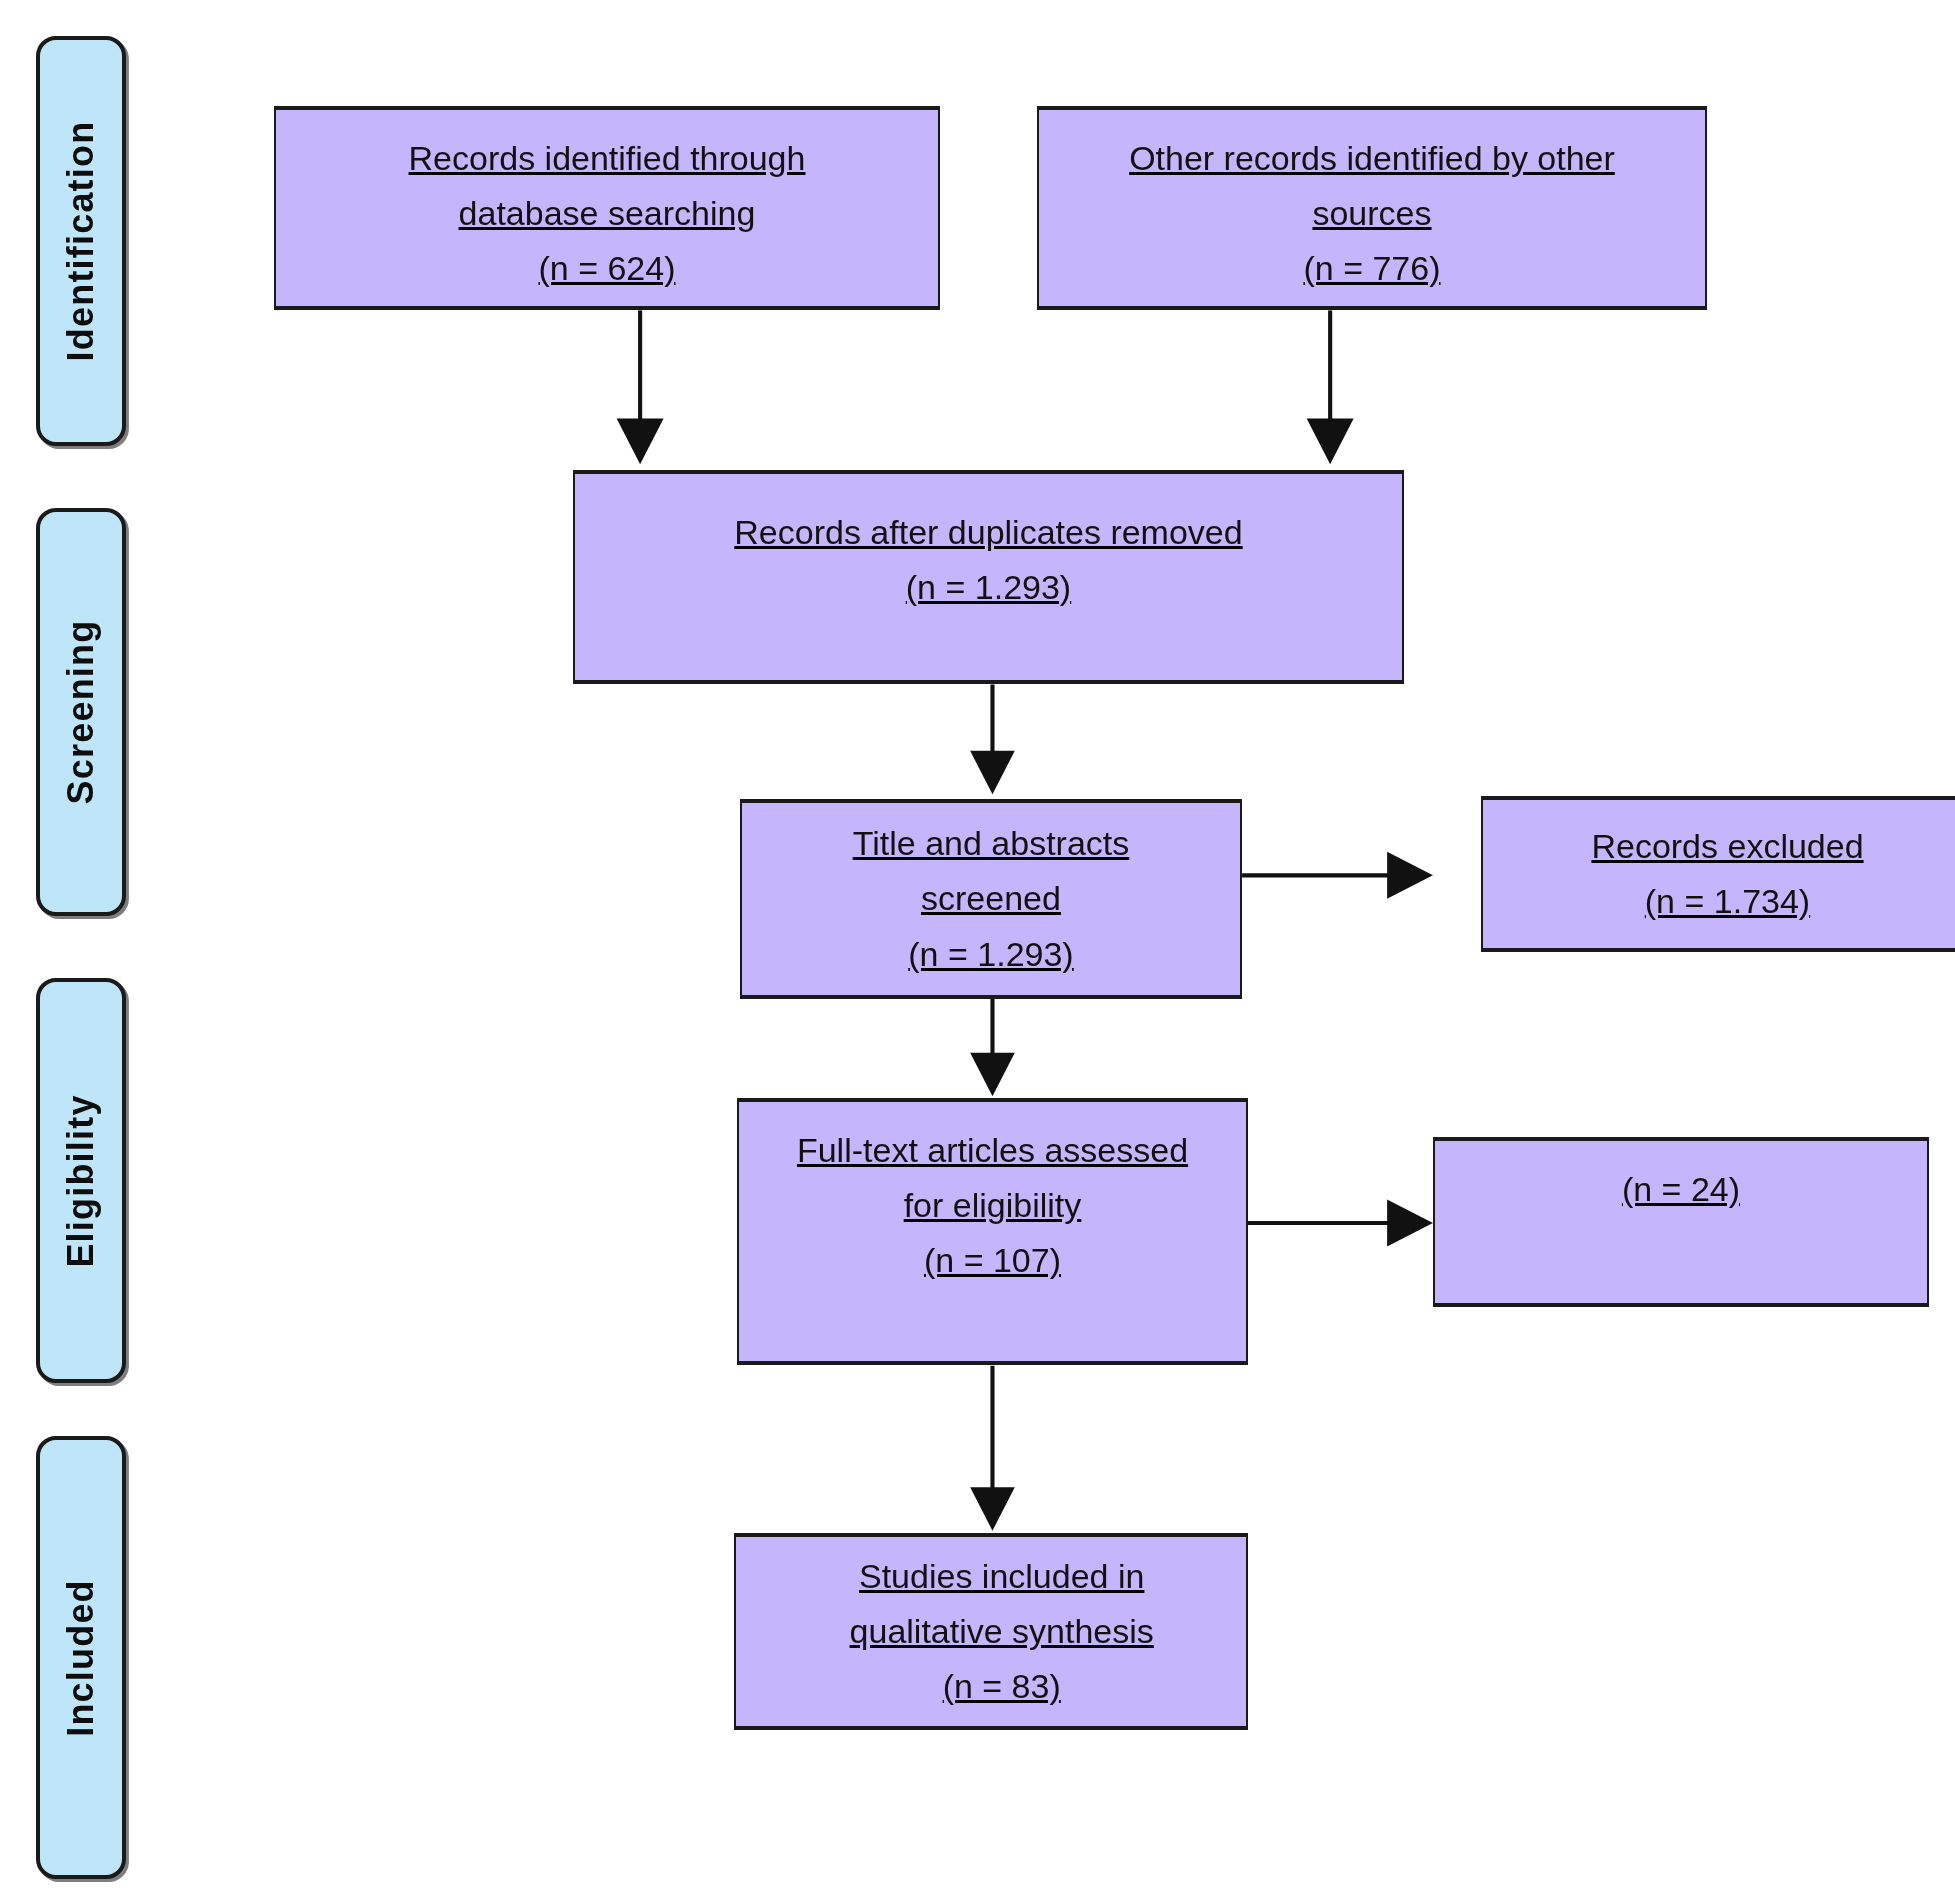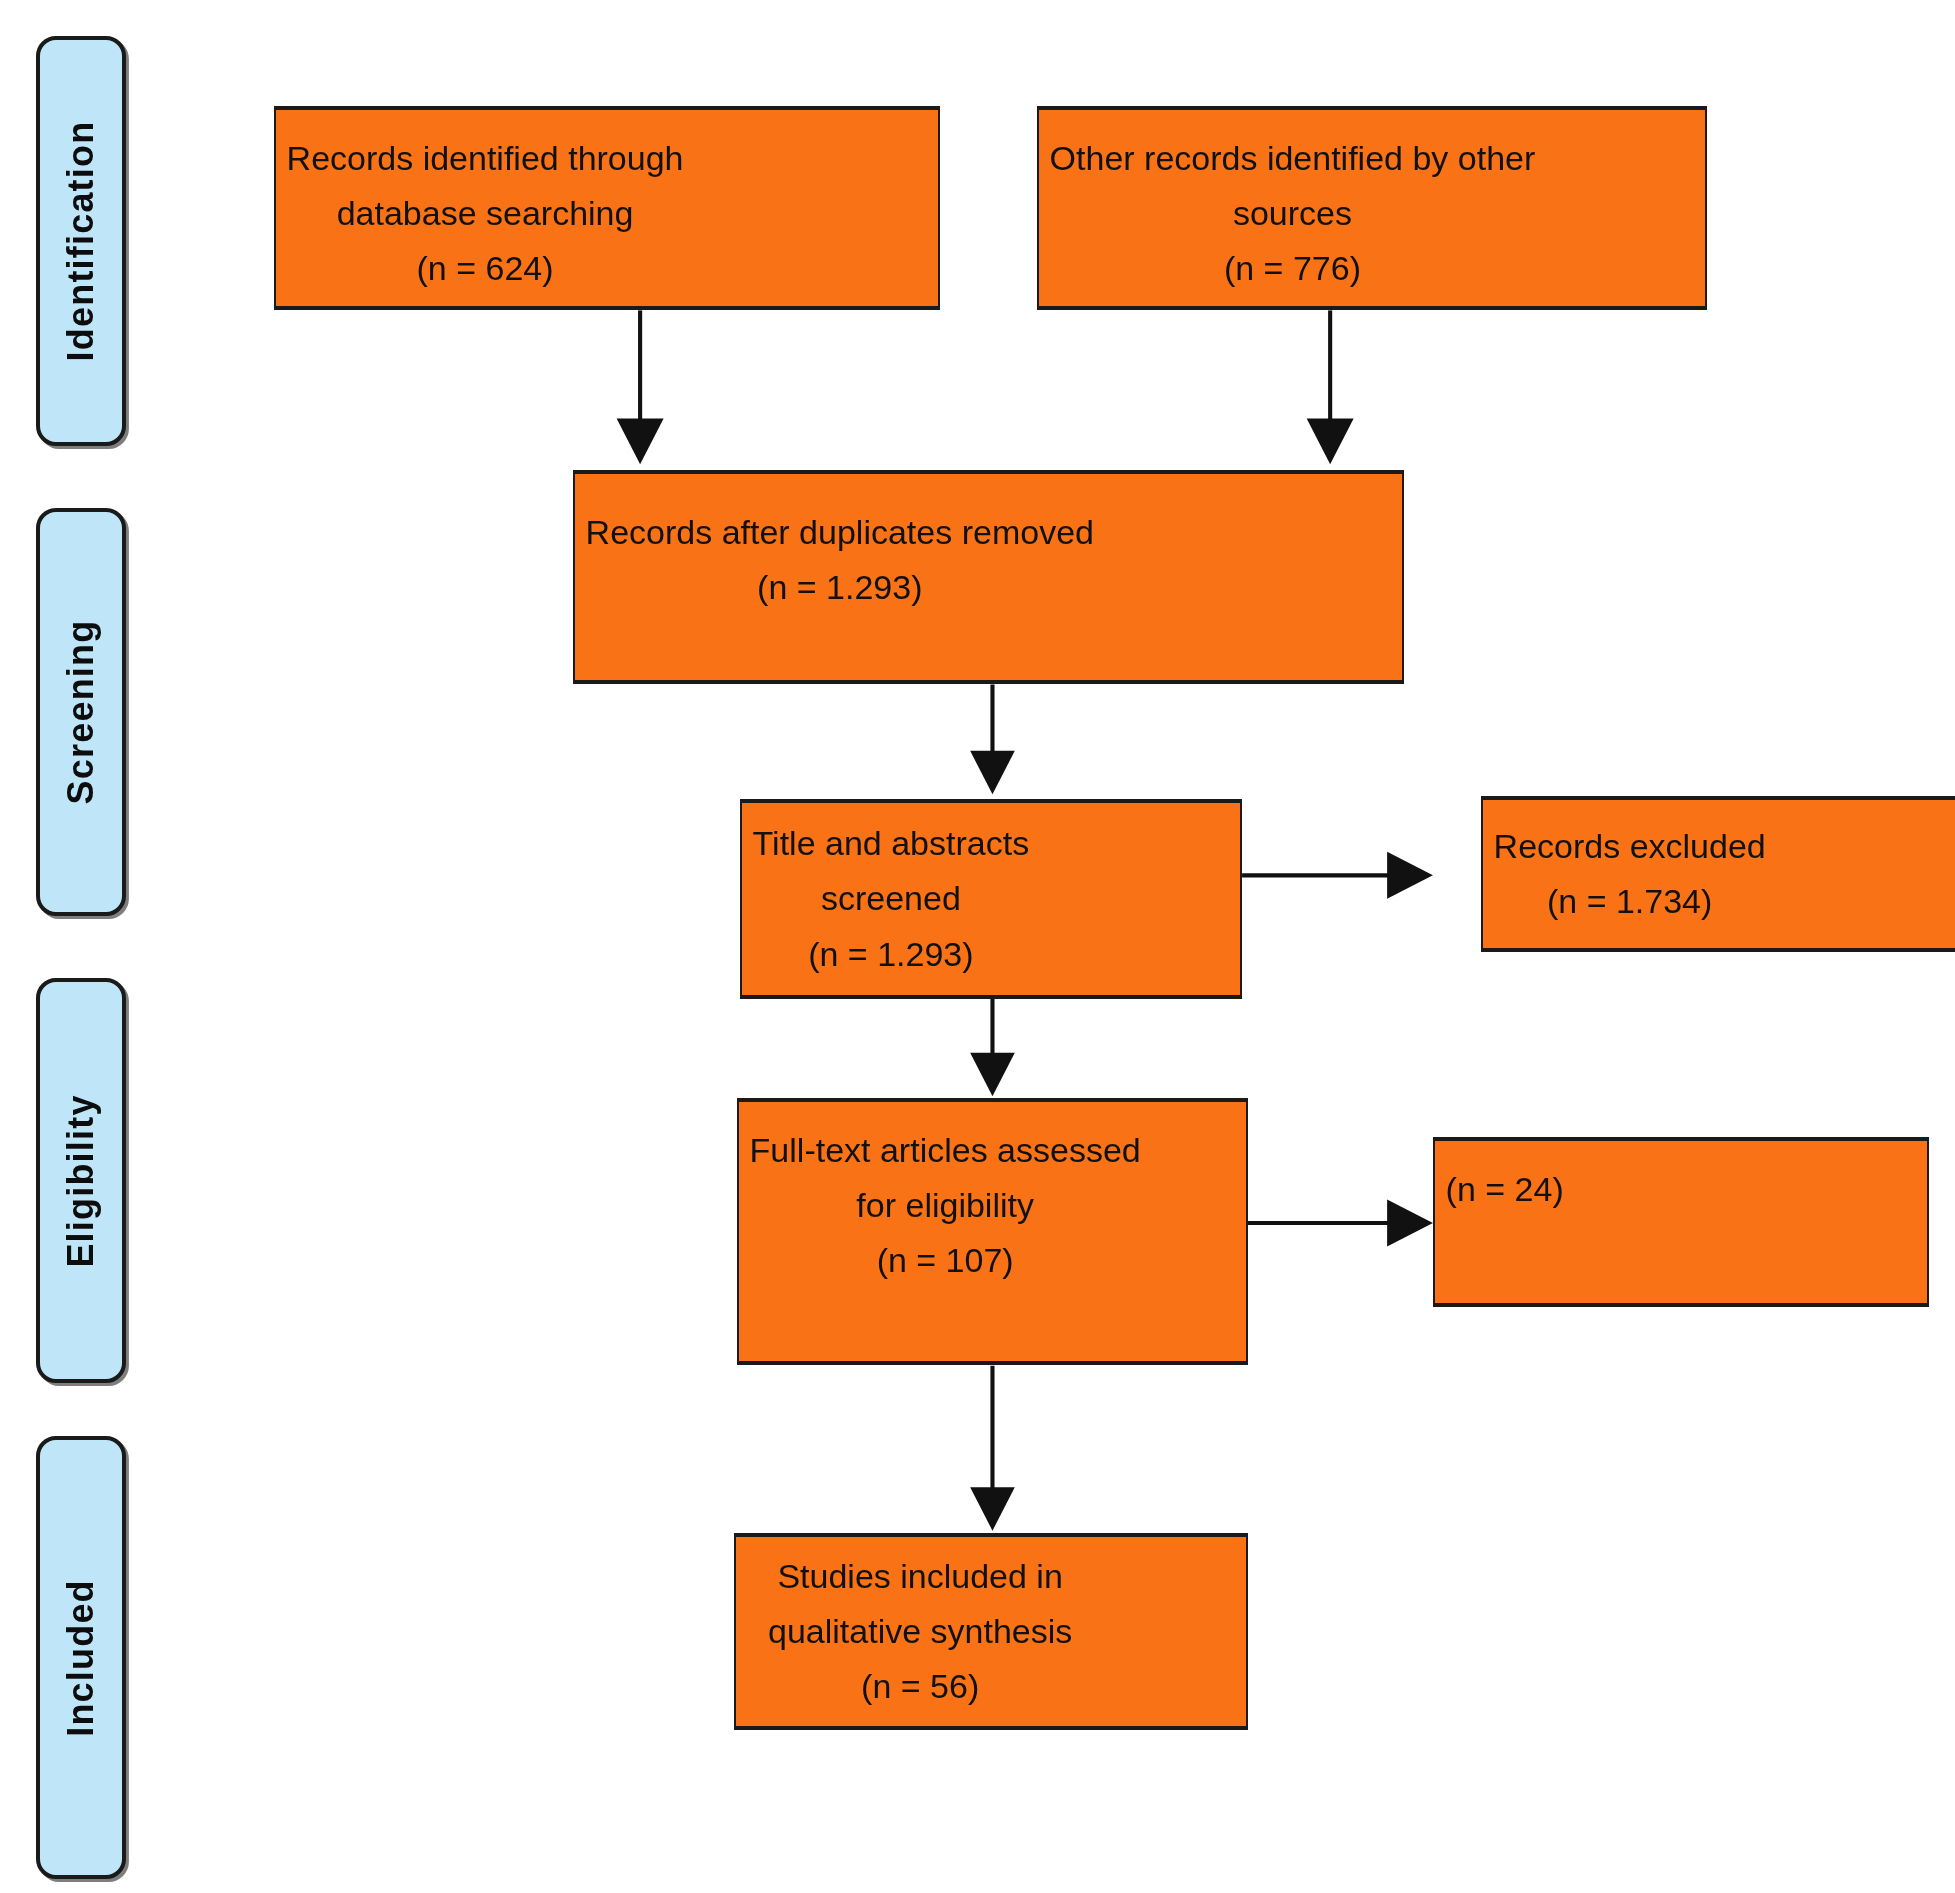--- a/index.html
+++ b/index.html
@@ -37,28 +37,29 @@
     font-size: 36px;
     letter-spacing: 1.2px;
     color: #0d0d0d;
     line-height: 1;
   }
 
   
   .flow-box {
     position: absolute;
     box-sizing: border-box;
-    background: #f97316;
+    background: #c4b5fd;
     border: 2.3px solid #1a1a1a;
     border-top-width: 4.1px;
     border-bottom-width: 4.1px;
     display: flex;
     align-items: center;
-    justify-content: flex-start;
+    justify-content: center;
     padding: 3.5px 10.6px;
+    text-decoration: underline;
   }
   .flow-text {
     text-align: center;
     font-size: 34px;
     line-height: 1.62;
     color: #111111;
     font-weight: normal;
   }
   .flow-text .ln { display: block; }
 
@@ -185,18 +186,18 @@
   <div class="flow-box align-upper" style="left:1433px; top:1137px; width:496px; height:170px;">
     <div class="flow-text">
       <span class="ln">(n = 24)</span>
     </div>
   </div>
 
   <div class="flow-box" style="left:734px; top:1533px; width:514px; height:197px;padding-left:32px;">
     <div class="flow-text">
       <span class="ln">Studies included in</span>
       <span class="ln">qualitative synthesis</span>
-      <span class="ln">(n = 56)</span>
+      <span class="ln">(n = 83)</span>
     </div>
   </div>
 
 </div>
 
 
 </body></html>

